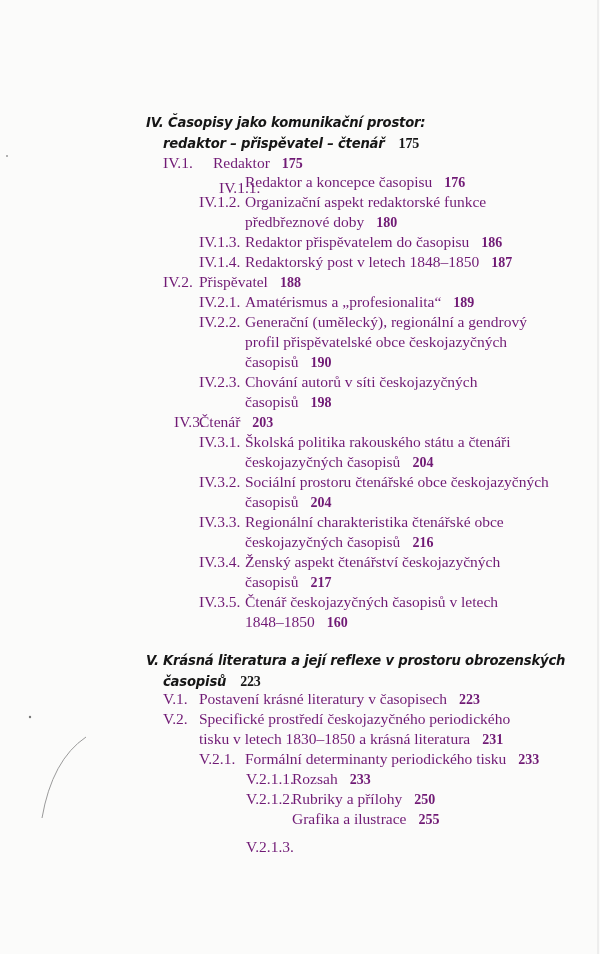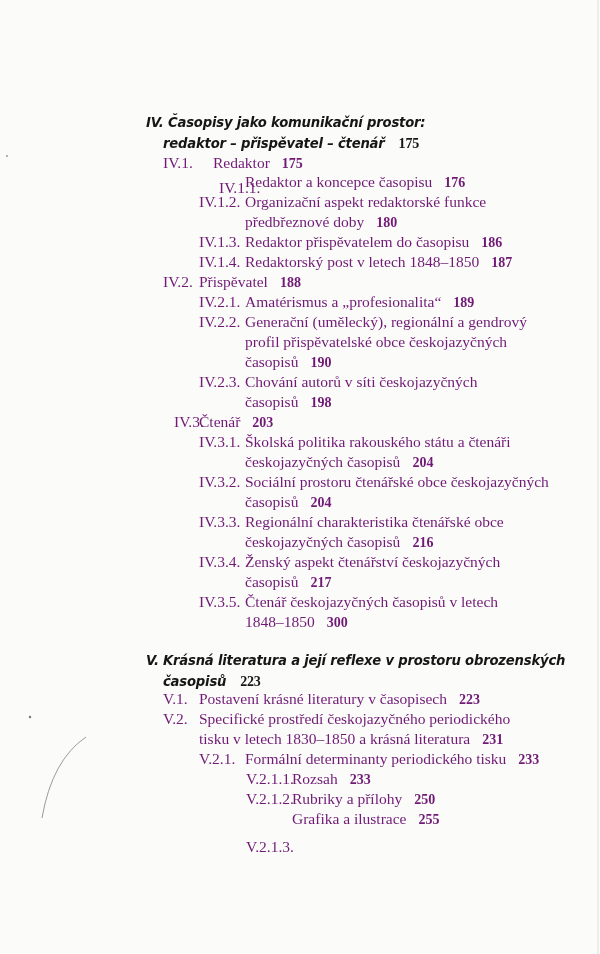--- a/index.html
+++ b/index.html
@@ -68,21 +68,21 @@
       <div class="line" style="left: 245px; top: 472px;"><span>Sociální prostoru čtenářské obce českojazyčných</span></div>
       <div class="line" style="left: 245px; top: 492px;"><span>časopisů</span><span class="pg">204</span></div>
       <div class="line" style="left: 199px; top: 512px;">IV.3.3.</div>
       <div class="line" style="left: 245px; top: 512px;"><span>Regionální charakteristika čtenářské obce</span></div>
       <div class="line" style="left: 245px; top: 532px;"><span>českojazyčných časopisů</span><span class="pg">216</span></div>
       <div class="line" style="left: 199px; top: 552px;">IV.3.4.</div>
       <div class="line" style="left: 245px; top: 552px;"><span>Ženský aspekt čtenářství českojazyčných</span></div>
       <div class="line" style="left: 245px; top: 572px;"><span>časopisů</span><span class="pg">217</span></div>
       <div class="line" style="left: 199px; top: 592px;">IV.3.5.</div>
       <div class="line" style="left: 245px; top: 592px;"><span>Čtenář českojazyčných časopisů v letech</span></div>
-      <div class="line" style="left: 245px; top: 612px;"><span>1848–1850</span><span class="pg">300</span></div>
+      <div class="line" style="left: 245px; top: 612px;"><span>1848–1850</span><span class="pg">160</span></div>
       <div class="line ch" style="left: 146px; top: 651px;">V.</div>
       <div class="line ch" style="left: 163px; top: 651px;"><span>Krásná literatura a její reflexe v prostoru obrozenských</span></div>
       <div class="line ch" style="left: 163px; top: 672px;"><span>časopisů</span><span class="pg">223</span></div>
       <div class="line" style="left: 163px; top: 689px; text-align: right;">V.1.</div>
       <div class="line" style="left: 199px; top: 689px;"><span>Postavení krásné literatury v časopisech</span><span class="pg">223</span></div>
       <div class="line" style="left: 163px; top: 709px;">V.2.</div>
       <div class="line" style="left: 199px; top: 709px;"><span>Specifické prostředí českojazyčného periodického</span></div>
       <div class="line" style="left: 199px; top: 729px;"><span>tisku v letech 1830–1850 a krásná literatura</span><span class="pg">231</span></div>
       <div class="line" style="left: 199px; top: 749px;">V.2.1.</div>
       <div class="line" style="left: 245px; top: 749px;"><span>Formální determinanty periodického tisku</span><span class="pg">233</span></div>

